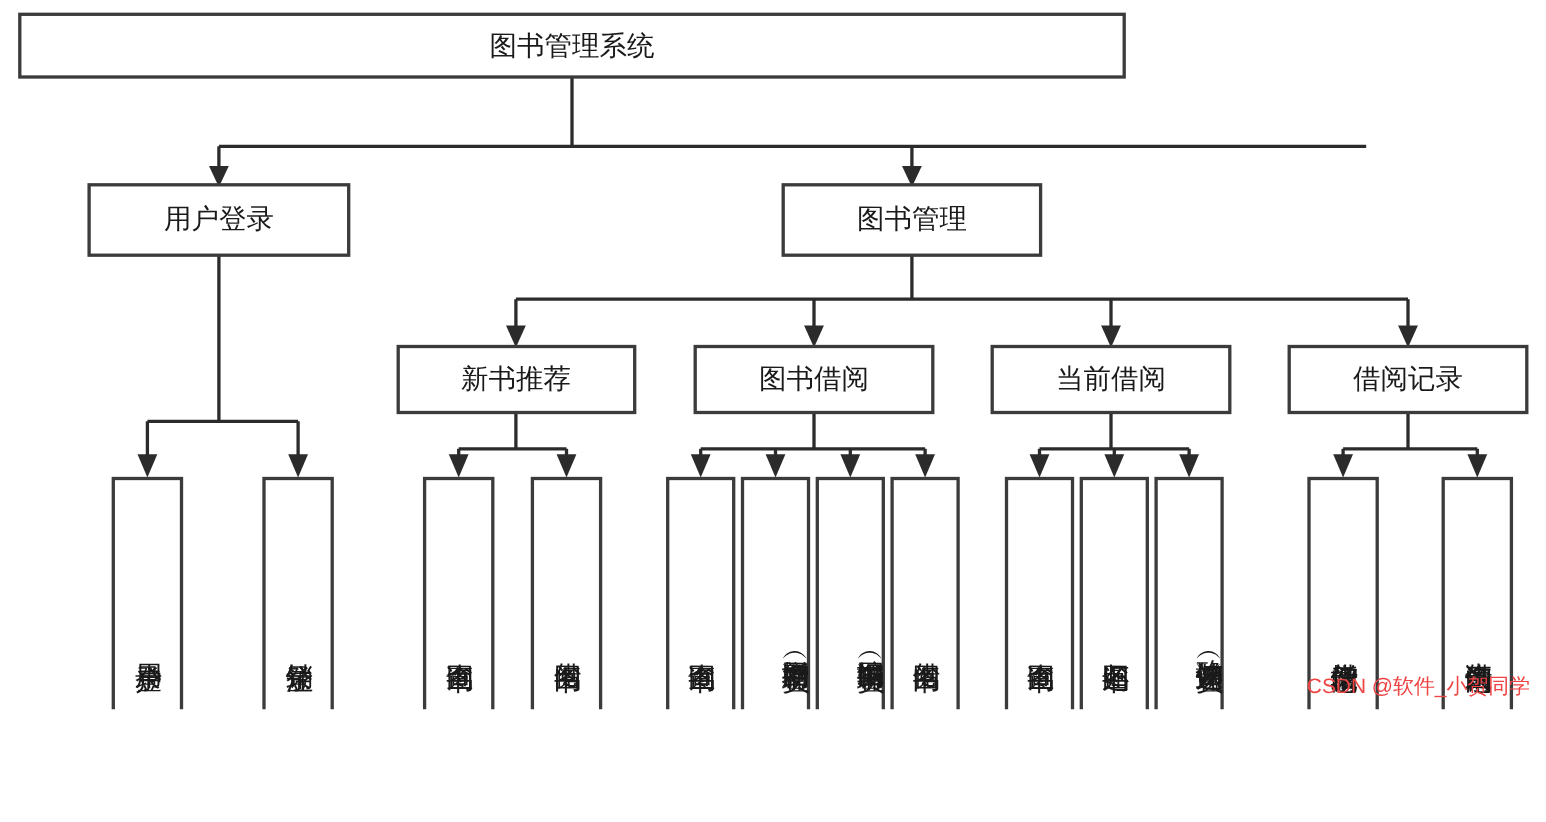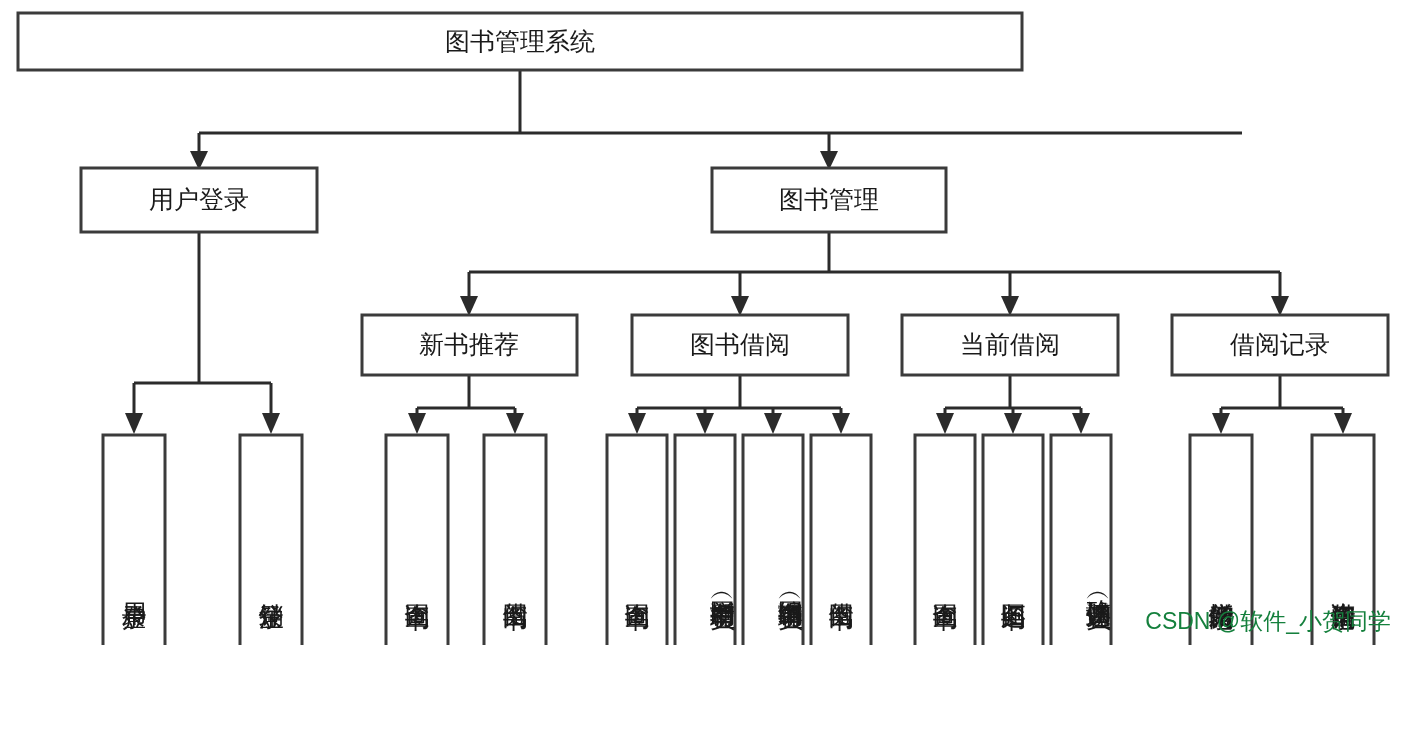--- a/index.html
+++ b/index.html
@@ -57,22 +57,22 @@
     align-items: center;
     justify-content: center;
     white-space: nowrap;
     pointer-events: none;
   }
   .watermark {
     position: absolute;
     right: 14px;
     bottom: 8px;
     font-family: "Liberation Sans", "DejaVu Sans", sans-serif;
-    font-size: 23px;
-    color: #15803d;
+    font-size: 19px;
+    color: #ef4444;
     white-space: nowrap;
     user-select: none;
   }
 </style>
 </head>
 <body>
 
 <div id="diagram-root">
 
   <svg class="diagram-canvas" viewBox="0 0 1405 747" xmlns="http://www.w3.org/2000/svg">

